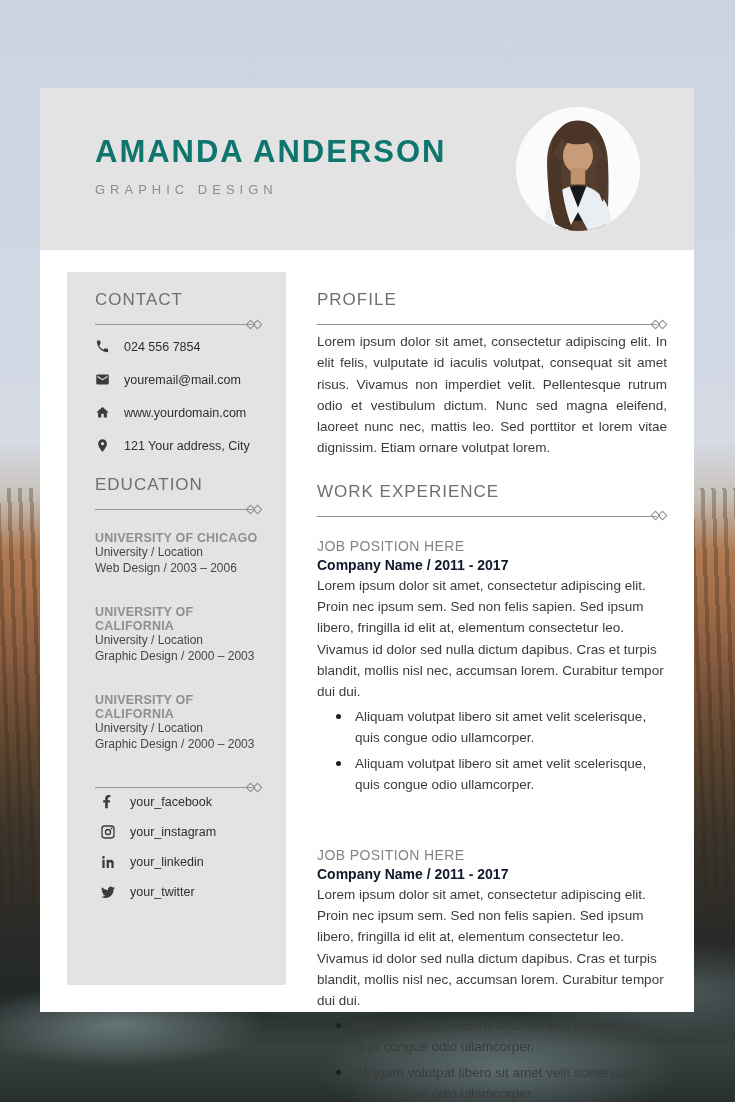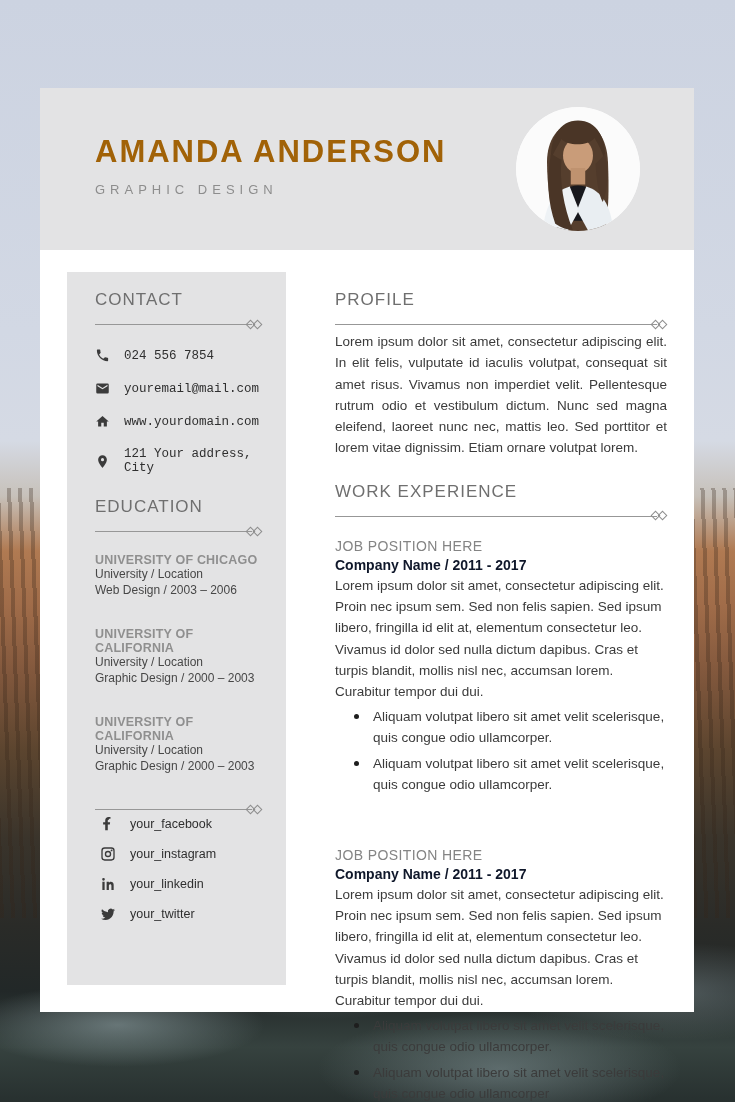--- a/index.html
+++ b/index.html
@@ -25,38 +25,38 @@
     background-size:auto,auto,auto,auto,100% 430px,100% 100%;
     background-position:0 0,0 0,0 0,0 0,0 488px,0 0;
     background-repeat:no-repeat;
   }
 
   
   .sheet { position:absolute; left:40px; top:88px; width:654px; }
 
   .header-band { position:relative; height:162px; background:#e3e3e4; }
   .header-text { padding:46px 0 0 55px; }
-  .name { font-size:31px; font-weight:700; letter-spacing:2px; color:#a16207; }
+  .name { font-size:31px; font-weight:700; letter-spacing:2px; color:#0f766e; }
   .job-title { margin-top:12px; font-size:13px; letter-spacing:5px; color:#8d8d8d; }
   .photo { position:absolute; right:54px; top:19px; width:124px; height:124px;
            border-radius:50%; overflow:hidden; background:#fbfbfb; }
   .photo svg { display:block; width:100%; height:100%; }
 
-  .card-body { display:flex; gap:49px; background:#ffffff; height:762px; padding:22px 27px 0 27px; }
+  .card-body { display:flex; gap:31px; background:#ffffff; height:762px; padding:22px 27px 0 27px; }
 
   
   .sec-h { font-size:17px; font-weight:400; letter-spacing:1px; color:#6f6f6f; }
   .rule { position:relative; margin-top:8px; height:13px; }
   .rule::before { content:""; position:absolute; left:0; right:10px; top:6px; border-top:1px solid #979797; }
   .dia { position:absolute; width:7px; height:7px; border:1px solid #8e8e8e; transform:rotate(45deg); top:2.5px; }
   .dia-back { right:8px; } .dia-front { right:1px; }
 
   
   .sidebar { flex:0 0 219px; background:#e3e3e4; height:713px; padding:18px 24px 0 28px; }
-  .contact-list { margin-top:17px;font-family:Liberation Mono, monospace; }
+  .contact-list { margin-top:8px; }
   .c-item { display:flex; align-items:center; gap:14px; margin-bottom:18px; }
   .c-item svg { flex:0 0 15px; width:15px; height:15px; fill:#3b3b3b; }
   .c-text { font-size:12.5px; color:#2f2f2f; }
 
   .edu-sec { margin-top:22px; }
   .edu-list { margin-top:15px; }
   .edu-item { margin-bottom:29px; }
   .edu-school { font-size:12.5px; font-weight:700; color:#8f8f8f; letter-spacing:.2px; }
   .edu-line { font-size:12px; line-height:15.5px; color:#474747; }
   .edu-item .edu-line:first-of-type { margin-top:3px; }

